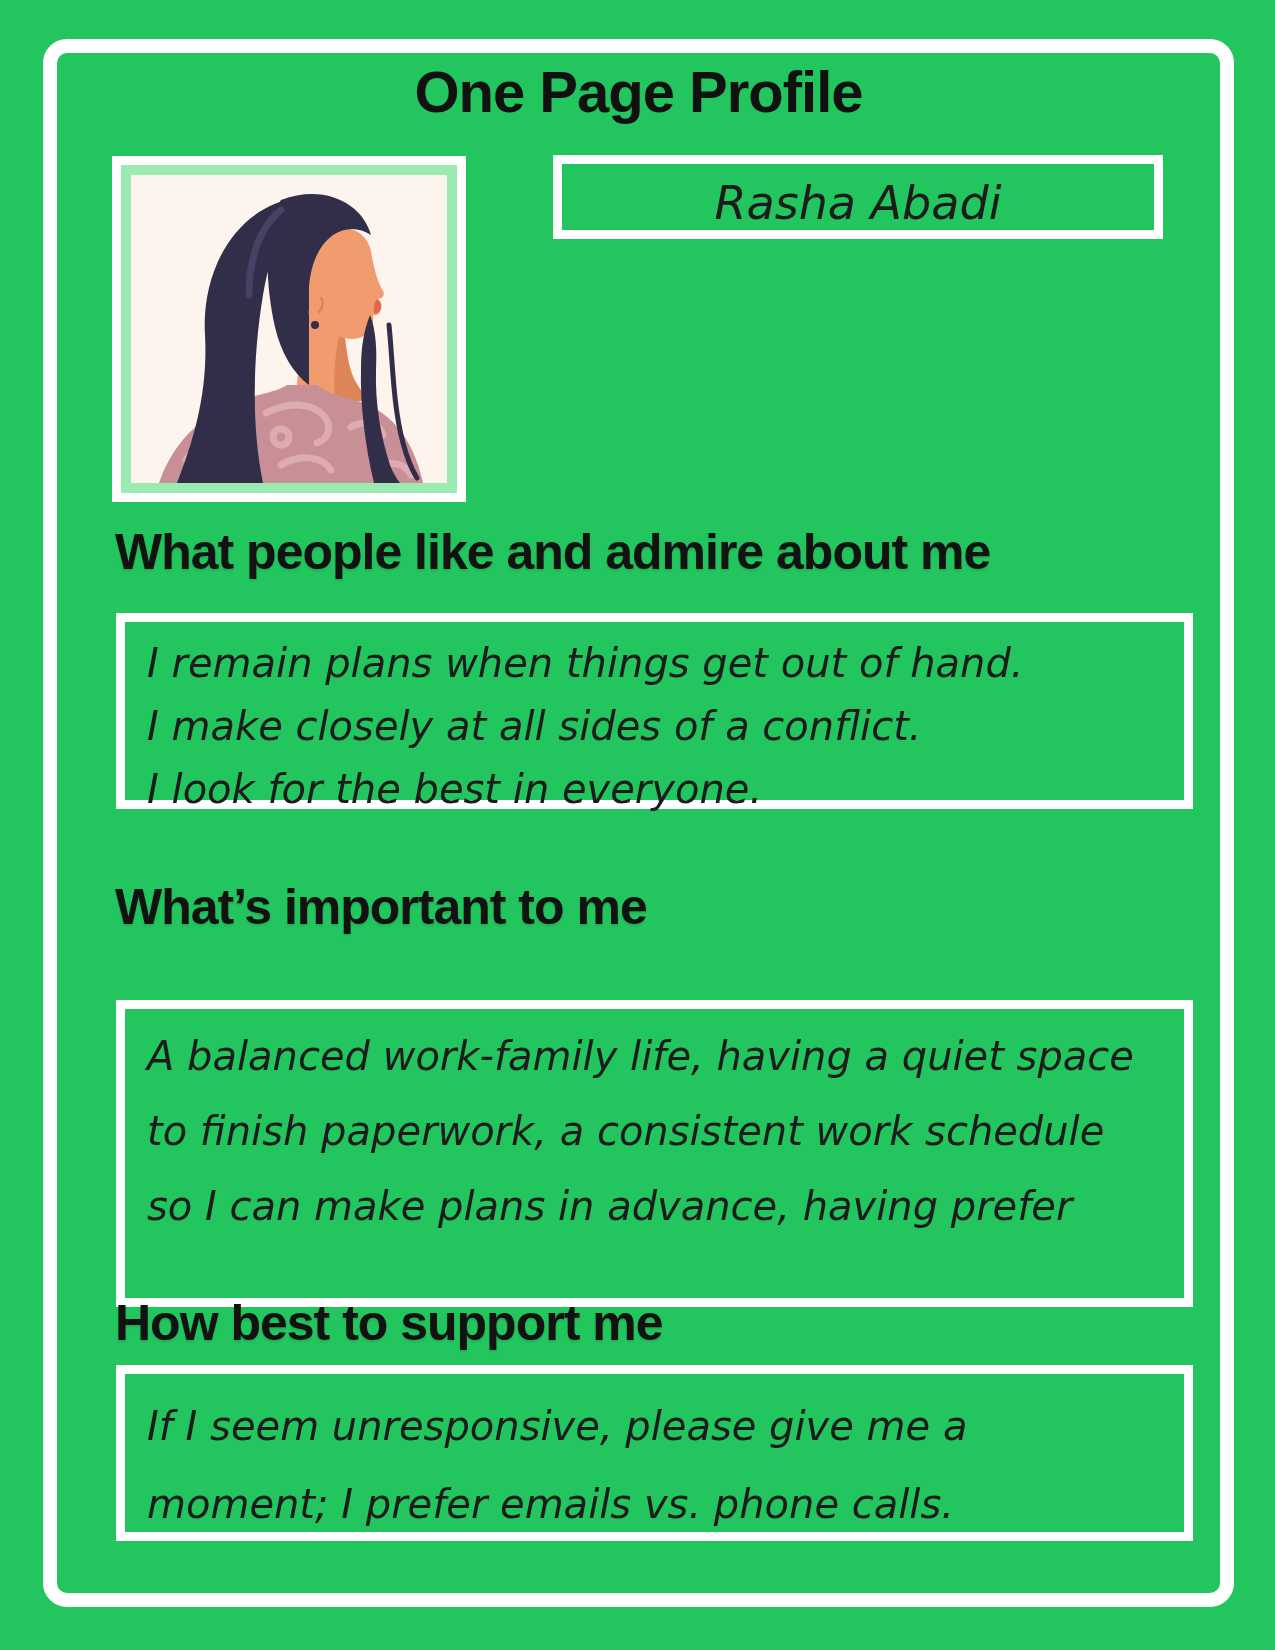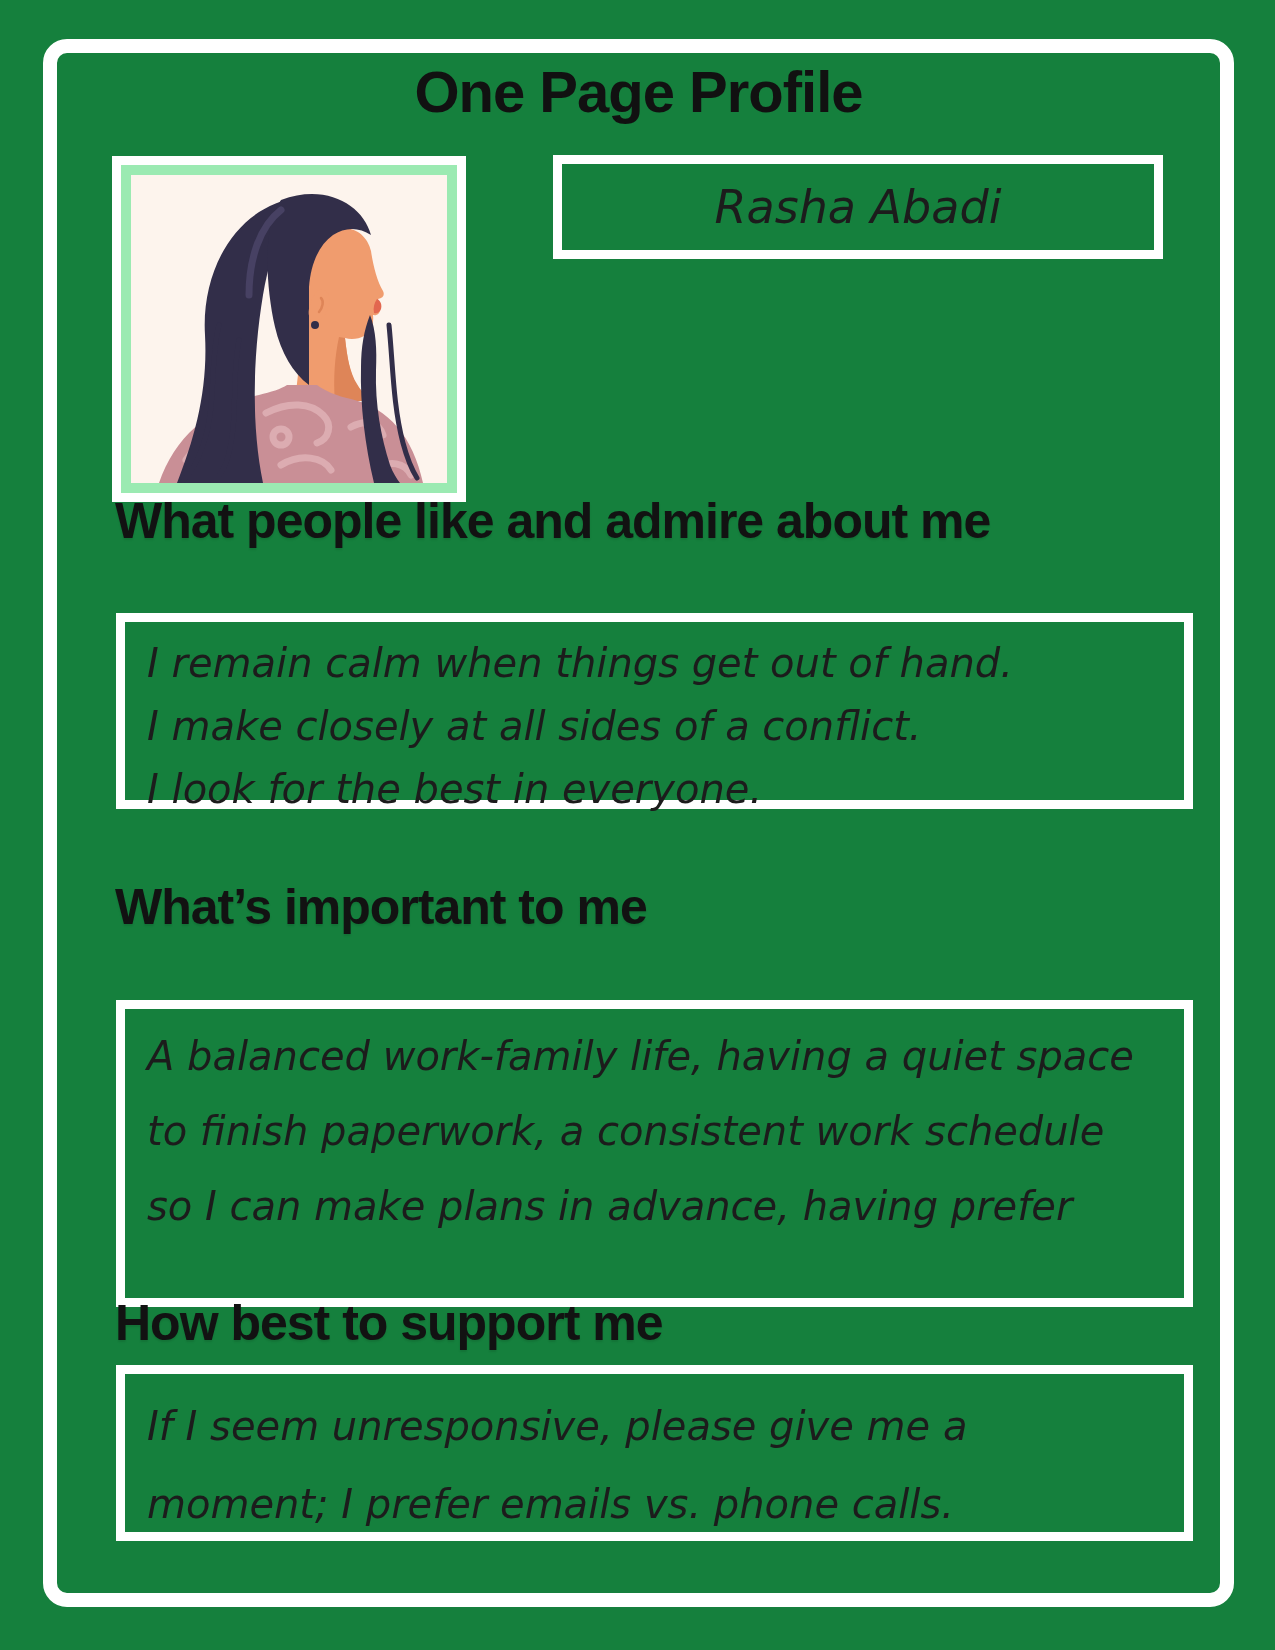--- a/index.html
+++ b/index.html
@@ -3,54 +3,54 @@
 <meta charset="utf-8">
 <style>
   html,body{margin:0;padding:0;}
   body{
     width:1275px;height:1650px;
     font-family:"Liberation Sans",sans-serif;
     background:#9BEAB2;
     position:relative;
     color:#141414;
   }
-  .page{position:absolute;inset:0;background:#15803d;overflow:hidden;}
+  .page{position:absolute;inset:0;background:#22c55e;overflow:hidden;}
   .outer-frame{
     position:absolute;left:43px;top:39px;width:1191px;height:1568px;
     border:14px solid #ffffff;border-radius:24px;box-sizing:border-box;
   }
   .page-title{
     position:absolute;left:57px;top:58px;width:1163px;
     text-align:center;font-size:58px;font-weight:bold;letter-spacing:-1px;
     color:#111111;
   }
   .photo-frame{
     position:absolute;left:112px;top:156px;width:354px;height:346px;
     border:9px solid #ffffff;box-sizing:border-box;
     background:#9BEAB2;padding:10px;
   }
   .photo-frame svg{display:block;width:316px;height:308px;}
   .name-box{
-    position:absolute;left:553px;top:155px;width:610px;height:104px;
+    position:absolute;left:553px;top:155px;width:610px;height:84px;
     border:9px solid #ffffff;box-sizing:border-box;
-    display:flex;align-items:center;justify-content:center;
+    display:flex;align-items:flex-end;justify-content:center;
   }
   .handwriting{
     font-family:"DejaVu Sans",sans-serif;
     font-style:italic;
     color:#1c1c1c;
   }
   .name-text{font-size:46px;}
   .section-heading{
     position:absolute;left:115px;margin:0;
     font-size:50px;font-weight:bold;letter-spacing:-1px;color:#121212;
     text-shadow:0 2px 2px rgba(0,0,0,0.10);
     white-space:nowrap;
   }
-  .h1{top:492px;}
+  .h1{top:523px;}
   .h2{top:878px;}
   .h3{top:1294px;}
   .textbox{
     position:absolute;left:116px;width:1077px;
     border:9px solid #ffffff;box-sizing:border-box;
     padding:10px 6px 0 22px;
   }
   .textbox p{margin:0;white-space:nowrap;font-size:40px;}
   .box1{top:613px;height:196px;}
   .box1 p{line-height:63px;}
@@ -124,21 +124,21 @@
       <circle cx="184" cy="150" r="4" fill="#322E49"></circle>
     </svg>
   </div>
 
   <div class="name-box">
     <span class="handwriting name-text">Rasha Abadi</span>
   </div>
 
   <h2 class="section-heading h1">What people like and admire about me</h2>
   <div class="textbox box1">
-    <p class="handwriting">I remain calm when things get out of hand.</p>
+    <p class="handwriting">I remain plans when things get out of hand.</p>
     <p class="handwriting">I make closely at all sides of a conflict.</p>
     <p class="handwriting">I look for the best in everyone.</p>
   </div>
 
   <h2 class="section-heading h2">What’s important to me</h2>
   <div class="textbox box2">
     <p class="handwriting">A balanced work-family life, having a quiet space</p>
     <p class="handwriting">to finish paperwork, a consistent work schedule</p>
     <p class="handwriting">so I can make plans in advance, having prefer</p>
   </div>

